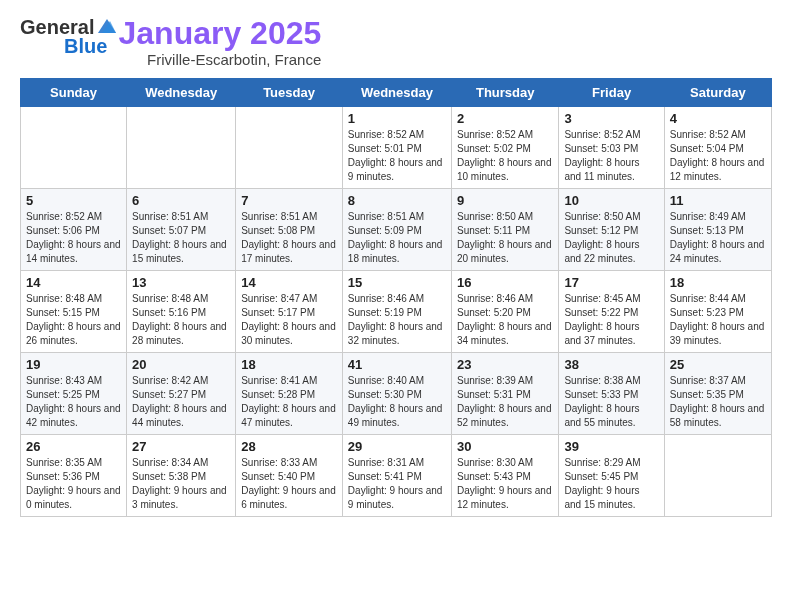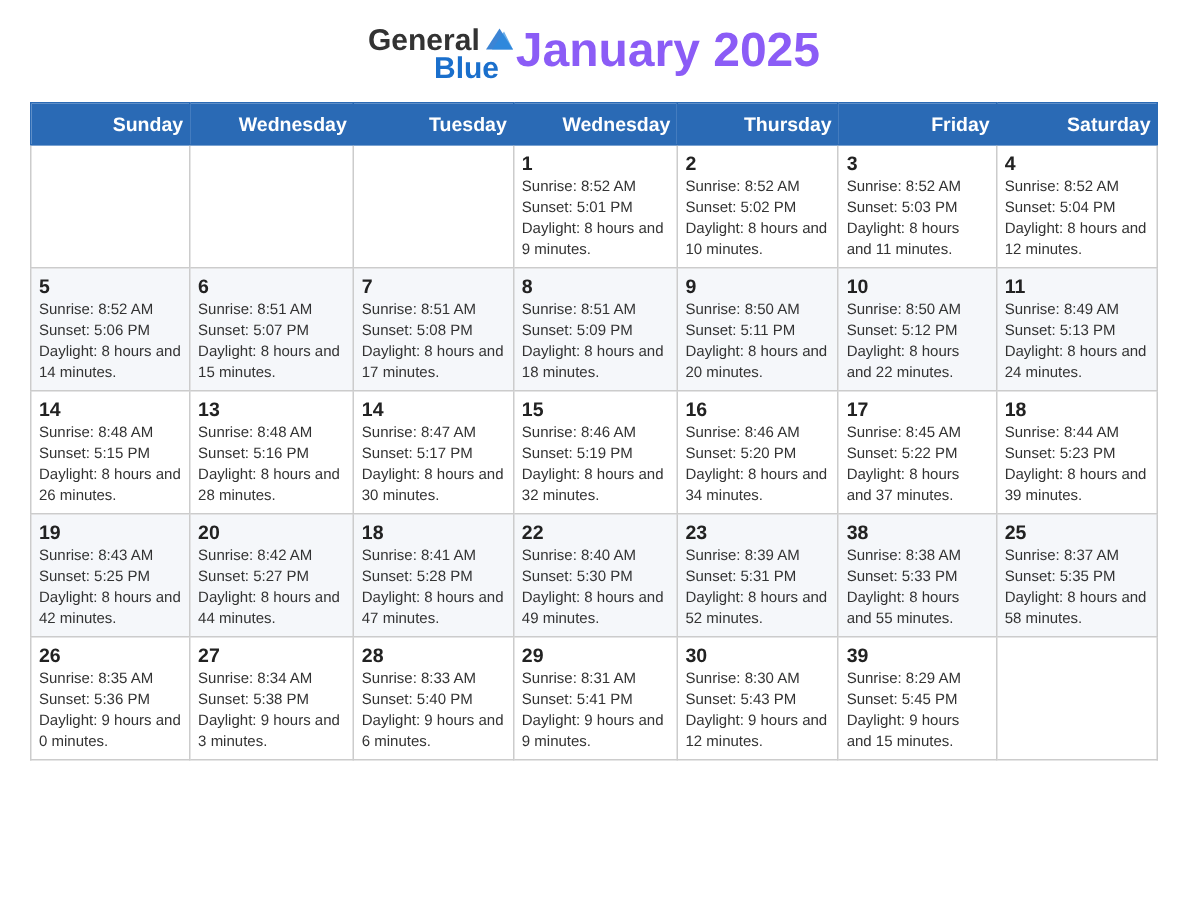--- a/index.html
+++ b/index.html
@@ -10,21 +10,21 @@
       min-height: 612px;
       padding: 0;
     }
     .page {
       width: 792px;
       background: #fff;
       padding: 16px 20px 16px 20px;
     }
     .header {
       display: flex;
-      justify-content: center;
+      justify-content: flex-start;
       align-items: flex-start;
       margin-bottom: 10px;
     }
     .logo {
       display: flex;
       align-items: center;
     }
     .logo-general { color: #333; }
     .logo-blue { color: #1a6fcc; margin-left: 44px; }
     .title-area {
@@ -44,21 +44,21 @@
       width: 100%;
       border-collapse: collapse;
       border: 1px solid #ccc;
     }
     .calendar th {
       background: #2a6ab5;
       color: #fff;
       font-size: 13px;
       font-weight: bold;
       padding: 6px 4px;
-      text-align: right;
+      text-align: center;
       border: 1px solid #2a6ab5;
     }
     .calendar td {
       vertical-align: top;
       border: 1px solid #ccc;
       padding: 4px 5px;
       width: 113px;
       min-height: 80px;
     }
     .day-num {
@@ -90,20 +90,21 @@
           <svg width="22" height="18" viewBox="0 0 22 18" style="margin-left:2px;margin-top:-4px;">
             <polygon points="2,16 11,2 20,16" fill="#1a6fcc" opacity="0.85"></polygon>
             <polygon points="6,16 14,4 20,16" fill="#2a8ae0" opacity="0.7"></polygon>
           </svg>
         </div>
         <div class="logo-blue" style="font-size:20px;font-weight:bold;color:#1a6fcc;margin-top:-4px;">Blue</div>
       </div>
     </div>
     <div class="title-area">
       <div class="cal-title">January 2025</div>
+      <div class="cal-subtitle">Friville-Escarbotin, France</div>
     </div>
   </div>
 
   <table class="calendar">
     <thead>
       <tr>
         <th>Sunday</th>
         <th>Wednesday</th>
         <th>Tuesday</th>
         <th>Wednesday</th>
@@ -201,21 +202,21 @@
           </td>
           <td>
             <span class="day-num">20</span>
             <div class="day-info">Sunrise: 8:42 AM<br>Sunset: 5:27 PM<br>Daylight: 8 hours and 44 minutes.</div>
           </td>
           <td>
             <span class="day-num">18</span>
             <div class="day-info">Sunrise: 8:41 AM<br>Sunset: 5:28 PM<br>Daylight: 8 hours and 47 minutes.</div>
           </td>
           <td>
-            <span class="day-num">22</span>
+            <span class="day-num">41</span>
             <div class="day-info">Sunrise: 8:40 AM<br>Sunset: 5:30 PM<br>Daylight: 8 hours and 49 minutes.</div>
           </td>
           <td>
             <span class="day-num">23</span>
             <div class="day-info">Sunrise: 8:39 AM<br>Sunset: 5:31 PM<br>Daylight: 8 hours and 52 minutes.</div>
           </td>
           <td>
             <span class="day-num">38</span>
             <div class="day-info">Sunrise: 8:38 AM<br>Sunset: 5:33 PM<br>Daylight: 8 hours and 55 minutes.</div>
           </td>

